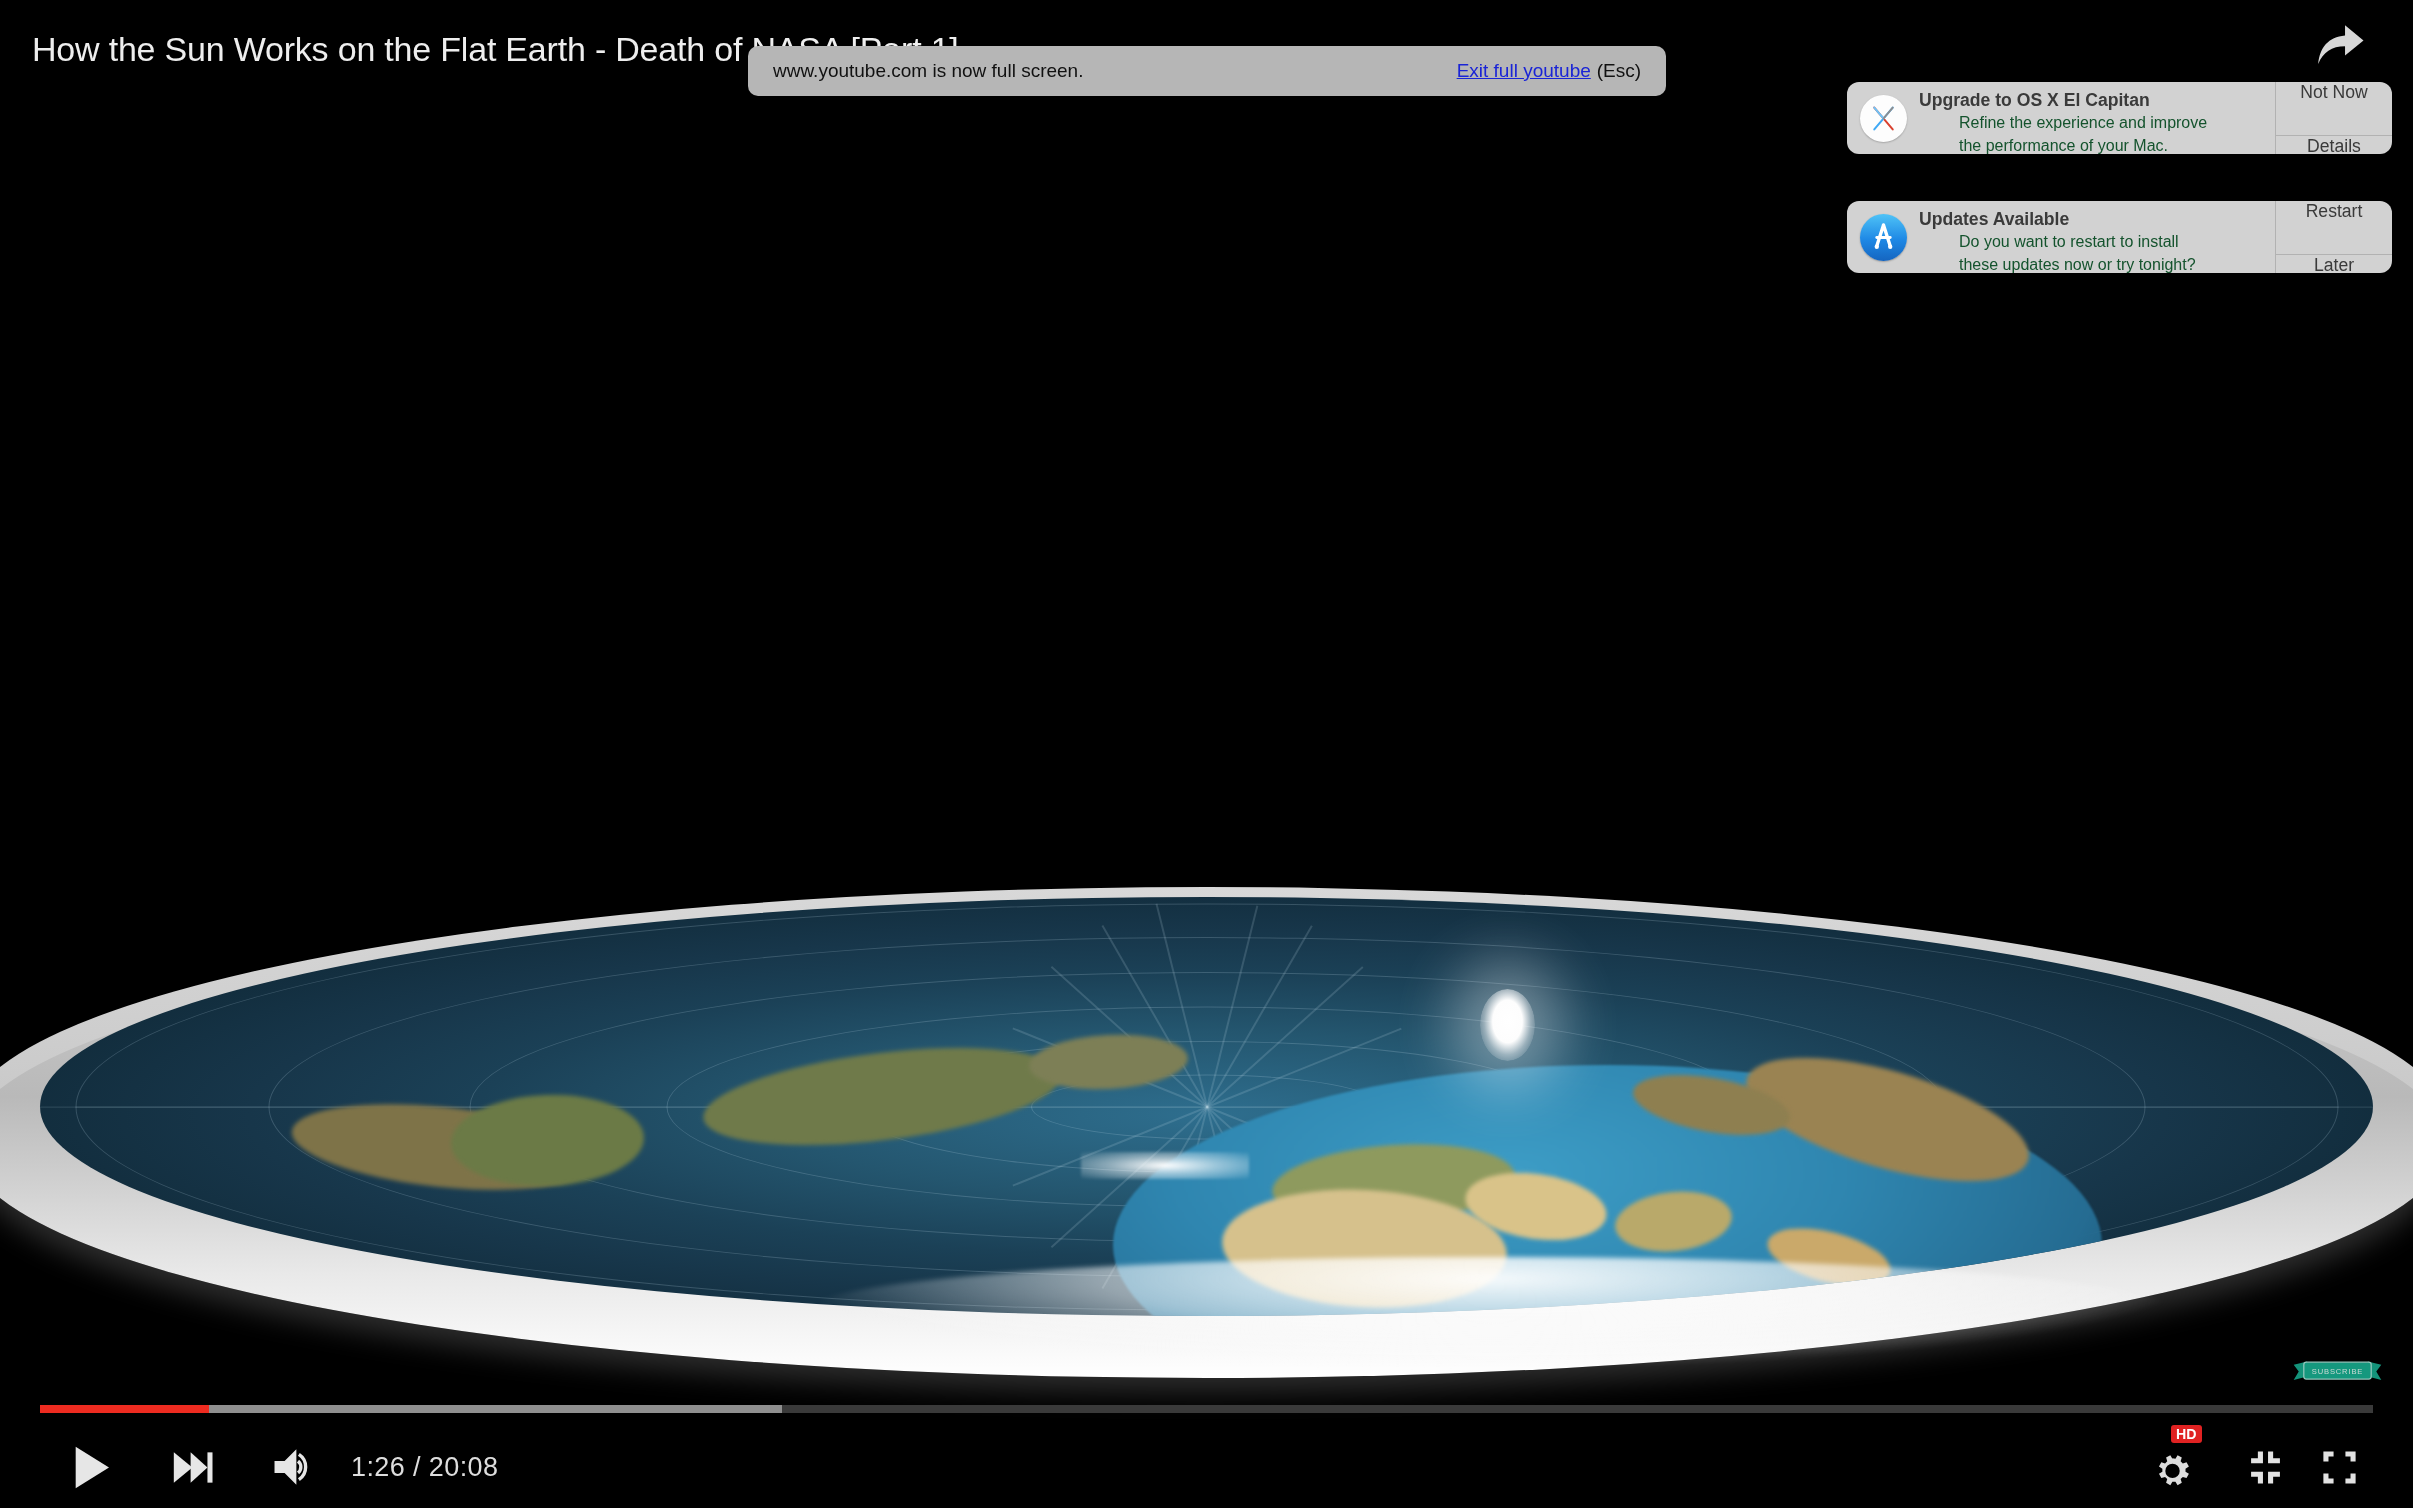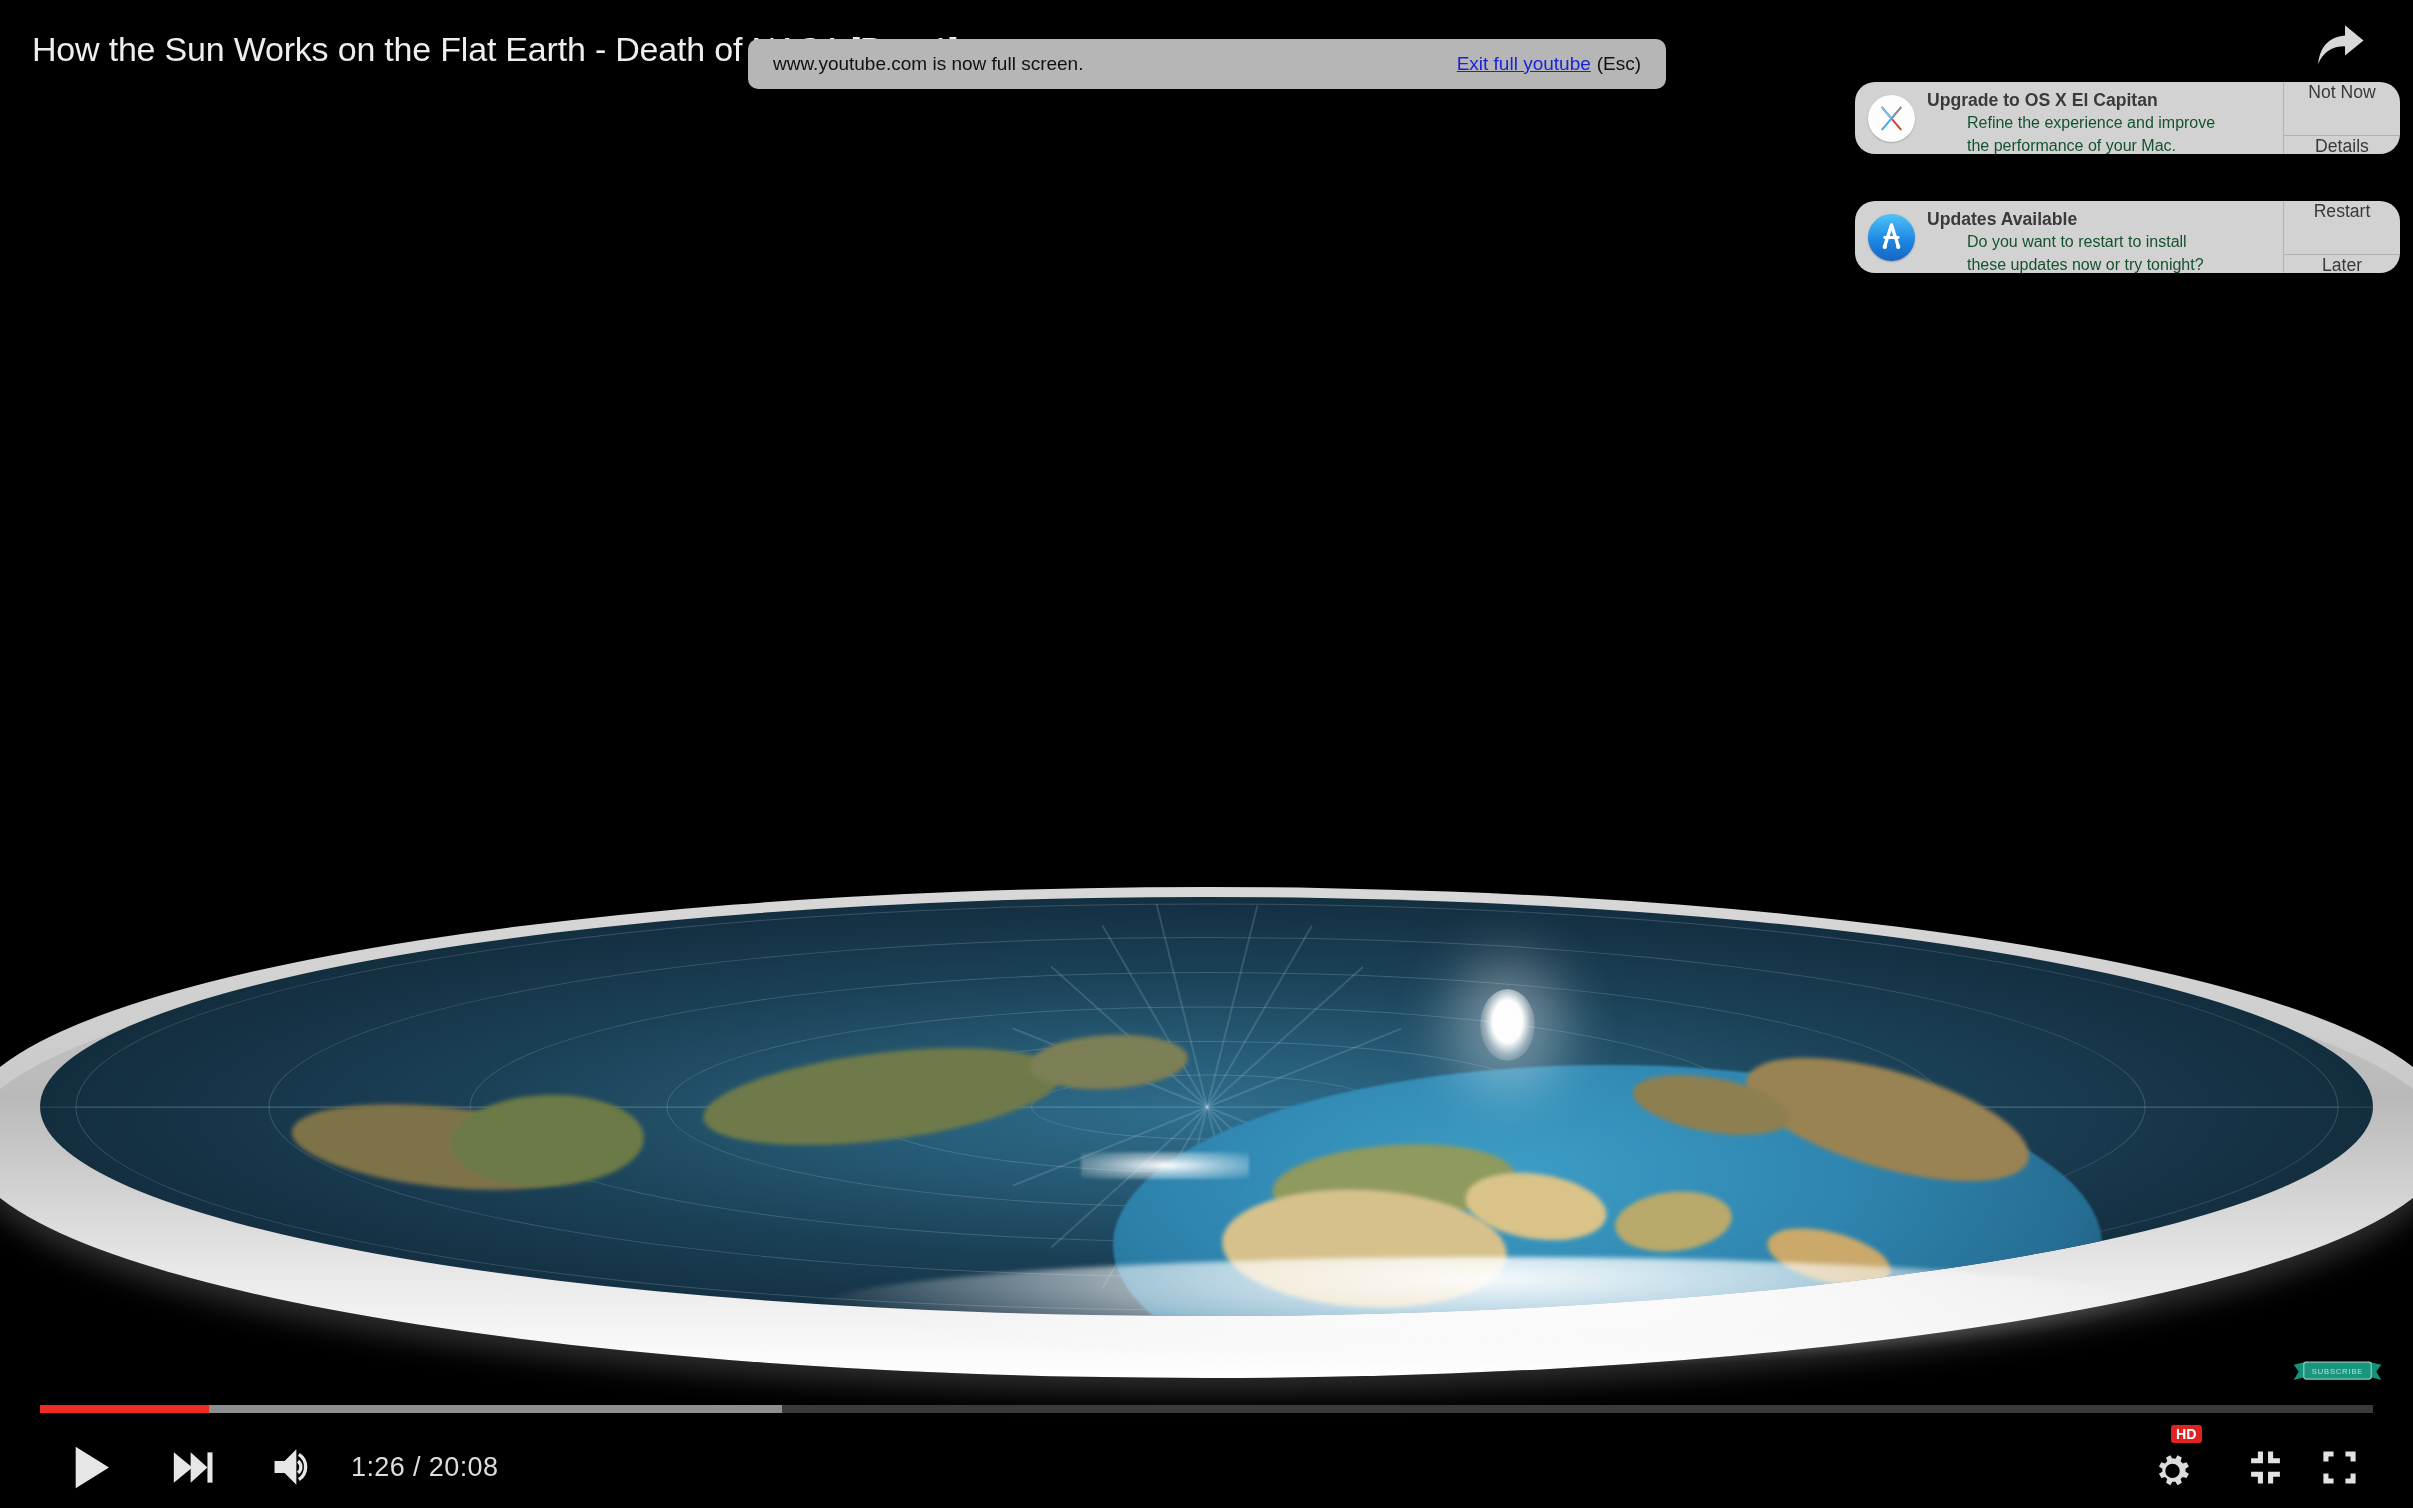--- a/index.html
+++ b/index.html
@@ -71,34 +71,34 @@
     position:absolute; left:32px; top:30px;
     font-size:34px; color:#eee; letter-spacing:-0.2px; white-space:nowrap;
     text-shadow:0 0.8px 2.5px rgba(0,0,0,.9);
   }
 
   
   #share-icon{ position:absolute; left:2313px; top:22px; width:54px; height:47px; }
 
   
   #fs-toast{
-    position:absolute; left:748px; top:39px; width:918px; height:50px;
+    position:absolute; left:748px; top:46px; width:918px; height:50px;
     background:#b6b6b6; border-radius:10px;
     display:flex; align-items:center; padding:0 25px;
     font-size:19px; color:#111;
   }
   #fs-toast .fs-msg{ flex:0 0 auto; }
   #fs-toast .fs-spacer{ flex:1 1 auto; }
   #fs-toast .fs-exit{ color:#1a24d6; text-decoration:underline; cursor:pointer; }
   #fs-toast .fs-esc{ color:#111; margin-left:5.9px; }
 
   
   .notif{
-    position:absolute; right:13px; width:545px;
-    background:#d2d2d2; border-radius:20px;
+    position:absolute; right:21px; width:545px;
+    background:#d2d2d2; border-radius:12px;
     display:flex; overflow:hidden;
     box-shadow:0 1.7px 5.9px rgba(0,0,0,.45);
     font-family:"Liberation Sans", sans-serif;
   }
   #notif-capitan{ top:82px; height:72px; }
   #notif-updates{ top:201px; height:72px; }
   .notif-icon{ flex:0 0 72px; display:flex; align-items:center; justify-content:center; }
   .notif-body{ flex:1 1 auto; padding:8.4px 6.7px 8.4px 0; min-width:0; }
   .notif-title{ font-size:17.6px; font-weight:bold; color:#3a3a3a; line-height:1.15; }
   .notif-sub{ font-size:16px; color:#14532d; line-height:1.3; margin-top:2.5px;margin-left:40px; }

